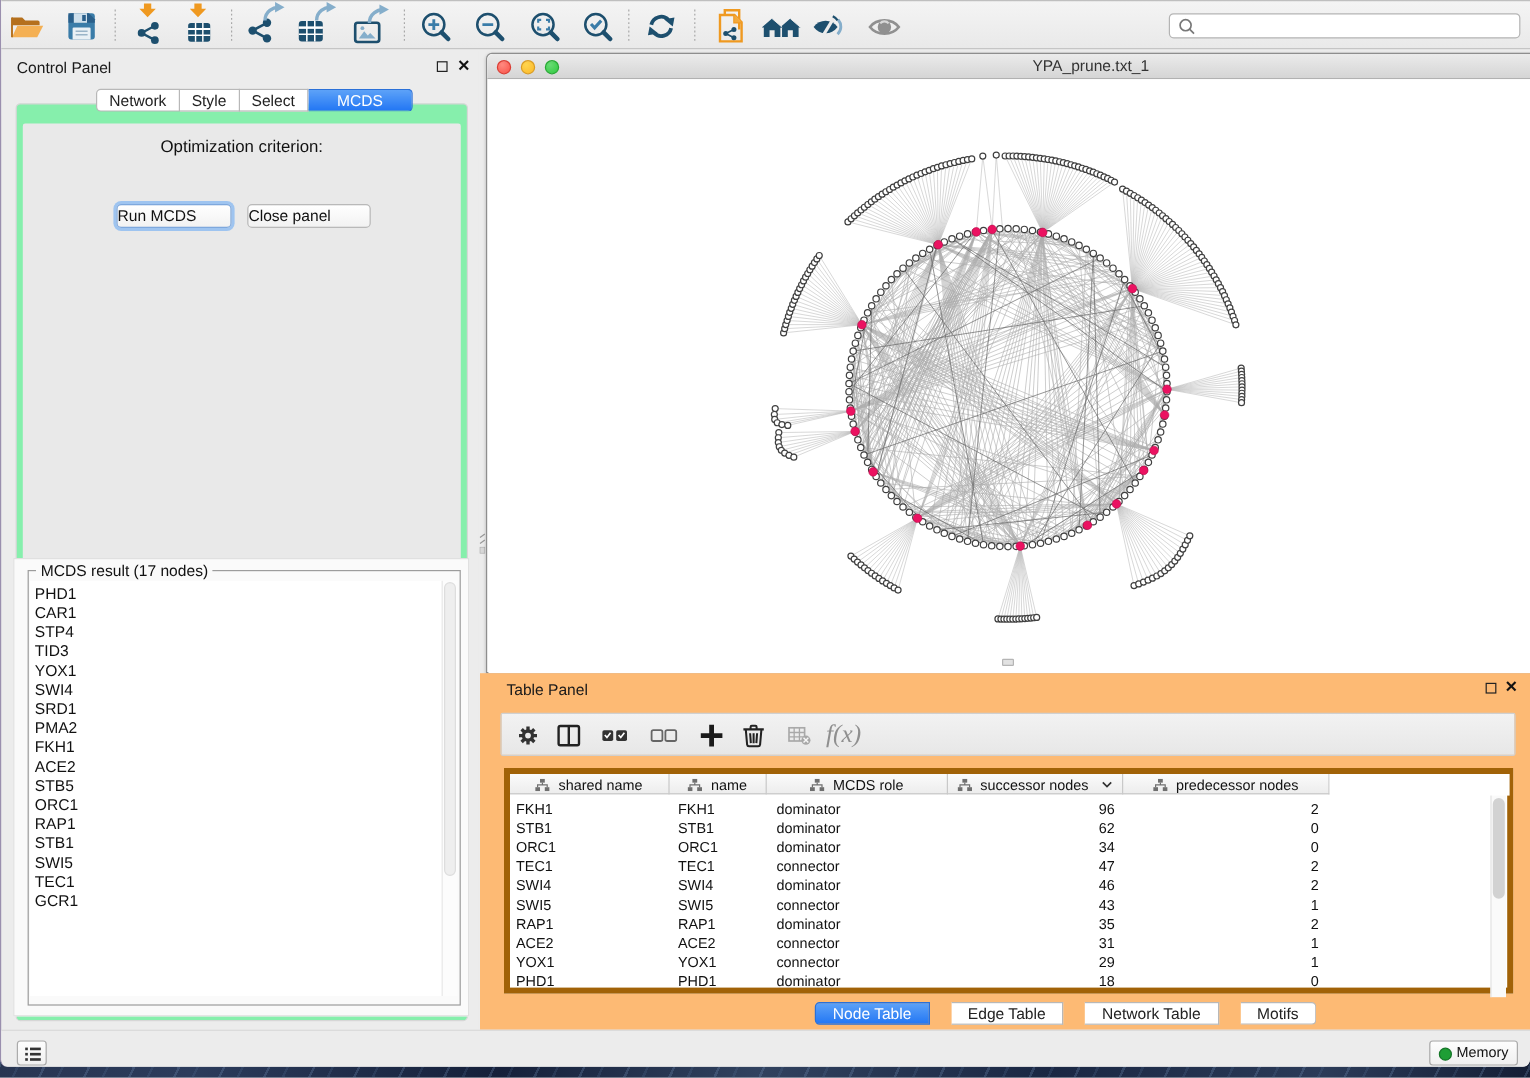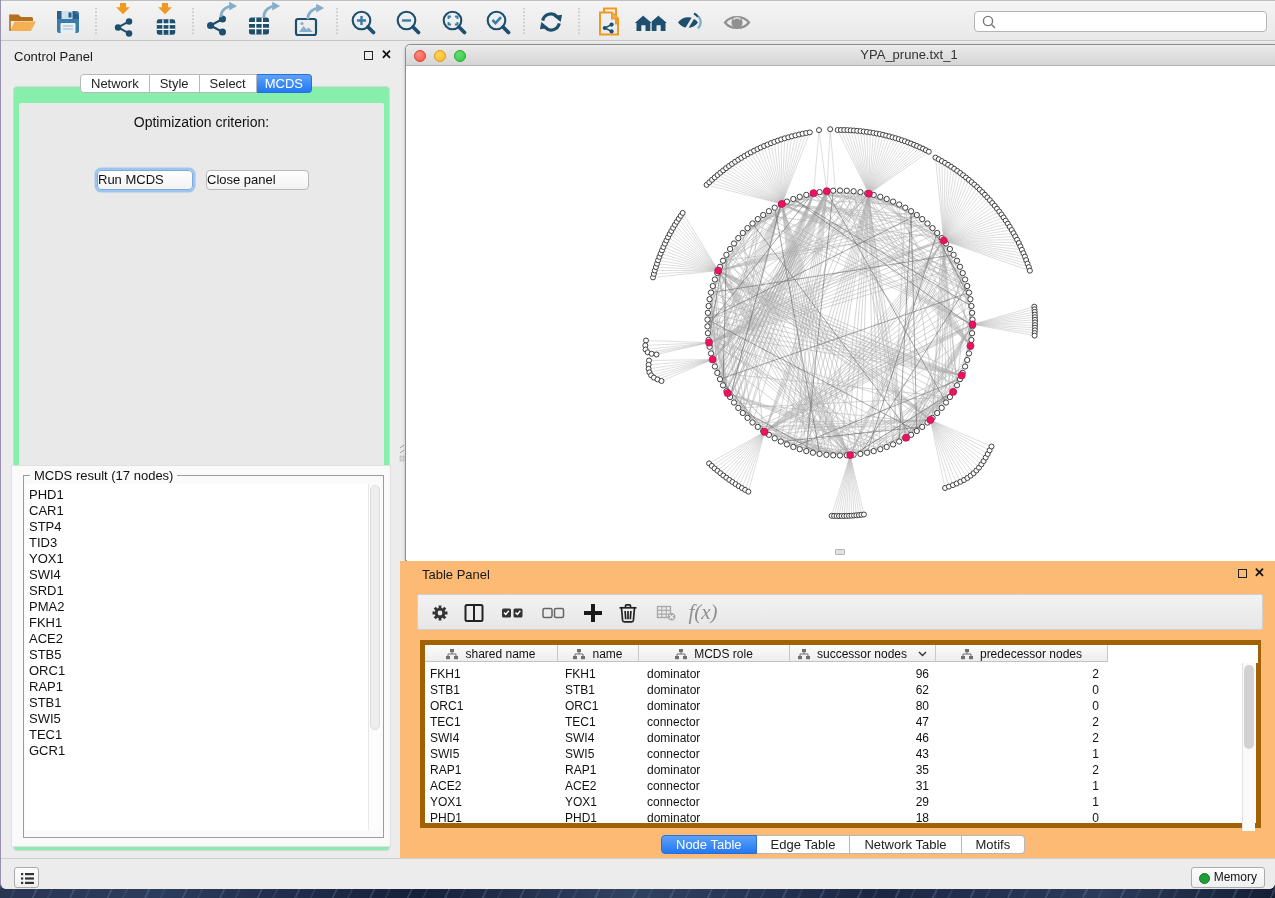--- a/index.html
+++ b/index.html
@@ -49,21 +49,21 @@
 .hcell { position:absolute; top:0; height:17px; border-right:1px solid #c9c9c9; display:flex; align-items:center; justify-content:center; gap:7px;}
 .row { position:absolute; left:0; width:100%; height:16px; font-size:12px; color:#111; }
 .c1 { position:absolute; left:5px; }
 .c2 { position:absolute; left:140px; }
 .c3 { position:absolute; left:222px; }
 .c4 { position:absolute; left:365px; width:139px; text-align:right;}
 .c5 { position:absolute; left:511px; width:163px; text-align:right;}
 #tbl-sb { position:absolute; right:1px; top:18px; width:13px; height:168px; background:#fafafa; border-left:1px solid #e3e3e3;}
 #tbl-thumb { position:absolute; left:1px; top:2px; width:10px; height:84px; background:#d2d2d2; border-radius:5px;}
 #tp-tabs { position:absolute; left:660px; top:274px; display:flex;}
-.ttab { height:19px; line-height:18px; font-size:13px; color:#222; background:#fff; border:1px solid #b8b8b8; border-left:none; padding:0 14px;}
+.ttab { height:19px; line-height:18px; font-size:13px; color:#222; background:#fff; border:1px solid #b8b8b8; border-left:none; padding:0 14px;margin-left:18px;}
 .ttab.first { border-left:1px solid #b8b8b8; border-radius:4px 0 0 4px;}
 .ttab.last { border-radius:0 4px 4px 0;}
 .ttab.sel { background:linear-gradient(#5da2f8,#2377f4); color:#fff; border-color:#2a70d8;}
 
 #status { position:absolute; left:0; top:858px; width:1275px; height:31px; background:#ececec; border-top:1px solid #cfcfcf; border-radius:0 0 6px 6px;}
 #sb-list { position:absolute; left:13px; top:8px; width:25px; height:21px; background:linear-gradient(#fdfdfd,#f0f0f0); border:1px solid #ababab; border-radius:3px;}
 #sb-mem { position:absolute; right:11px; top:8px; width:74px; height:21px; background:linear-gradient(#fdfdfd,#f0f0f0); border:1px solid #ababab; border-radius:3px; font-size:12px; color:#111; text-align:right; line-height:19px; padding-right:7px;}
 #sb-mem i { position:absolute; left:7px; top:5px; width:11px; height:11px; background:#1e9e35; border-radius:50%; border:1px solid #157728;}
 .splitv { position:absolute; left:398px; top:42px; width:6px; height:816px; background:#ececec; }
 </style></head>
@@ -228,21 +228,21 @@
       </div>
     </div>
   <div id="cp">
     <div id="cp-title">Control Panel</div>
     <div class="wbtn-sq" style="left:362px"></div>
     <div class="wbtn-x" style="left:379px">✕</div>
     <div class="tabs" style="left:78px; top:32px;">
       <div class="tab first">Network</div>
         <div class="tab">Style</div>
         <div class="tab">Select</div>
-        <div class="tab sel last" style="padding:0 8px">MCDS</div>
+        <div class="tab sel last" style="padding:0 24px">MCDS</div>
     </div>
     <div id="cp-content">
         <div id="cp-inner"></div>
       <div id="opt-label">Optimization criterion:</div>
       <div class="btn" id="btn-run">Run MCDS</div>
       <div class="btn" id="btn-close">Close panel</div>
       <div id="white-holder">
         <div id="grp">
           <div id="grp-label">MCDS result (17 nodes)</div>
           <div id="mcds-list">PHD1<br>CAR1<br>STP4<br>TID3<br>YOX1<br>SWI4<br>SRD1<br>PMA2<br>FKH1<br>ACE2<br>STB5<br>ORC1<br>RAP1<br>STB1<br>SWI5<br>TEC1<br>GCR1</div>
@@ -1379,21 +1379,21 @@
           <span class="c1">STB1</span>
           <span class="c2">STB1</span>
           <span class="c3">dominator</span>
           <span class="c4">62</span>
           <span class="c5">0</span>
         </div>
       <div class="row" style="top:54px;">
           <span class="c1">ORC1</span>
           <span class="c2">ORC1</span>
           <span class="c3">dominator</span>
-          <span class="c4">80</span>
+          <span class="c4">34</span>
           <span class="c5">0</span>
         </div>
       <div class="row" style="top:70px;">
           <span class="c1">TEC1</span>
           <span class="c2">TEC1</span>
           <span class="c3">connector</span>
           <span class="c4">47</span>
           <span class="c5">2</span>
         </div>
       <div class="row" style="top:86px;">

